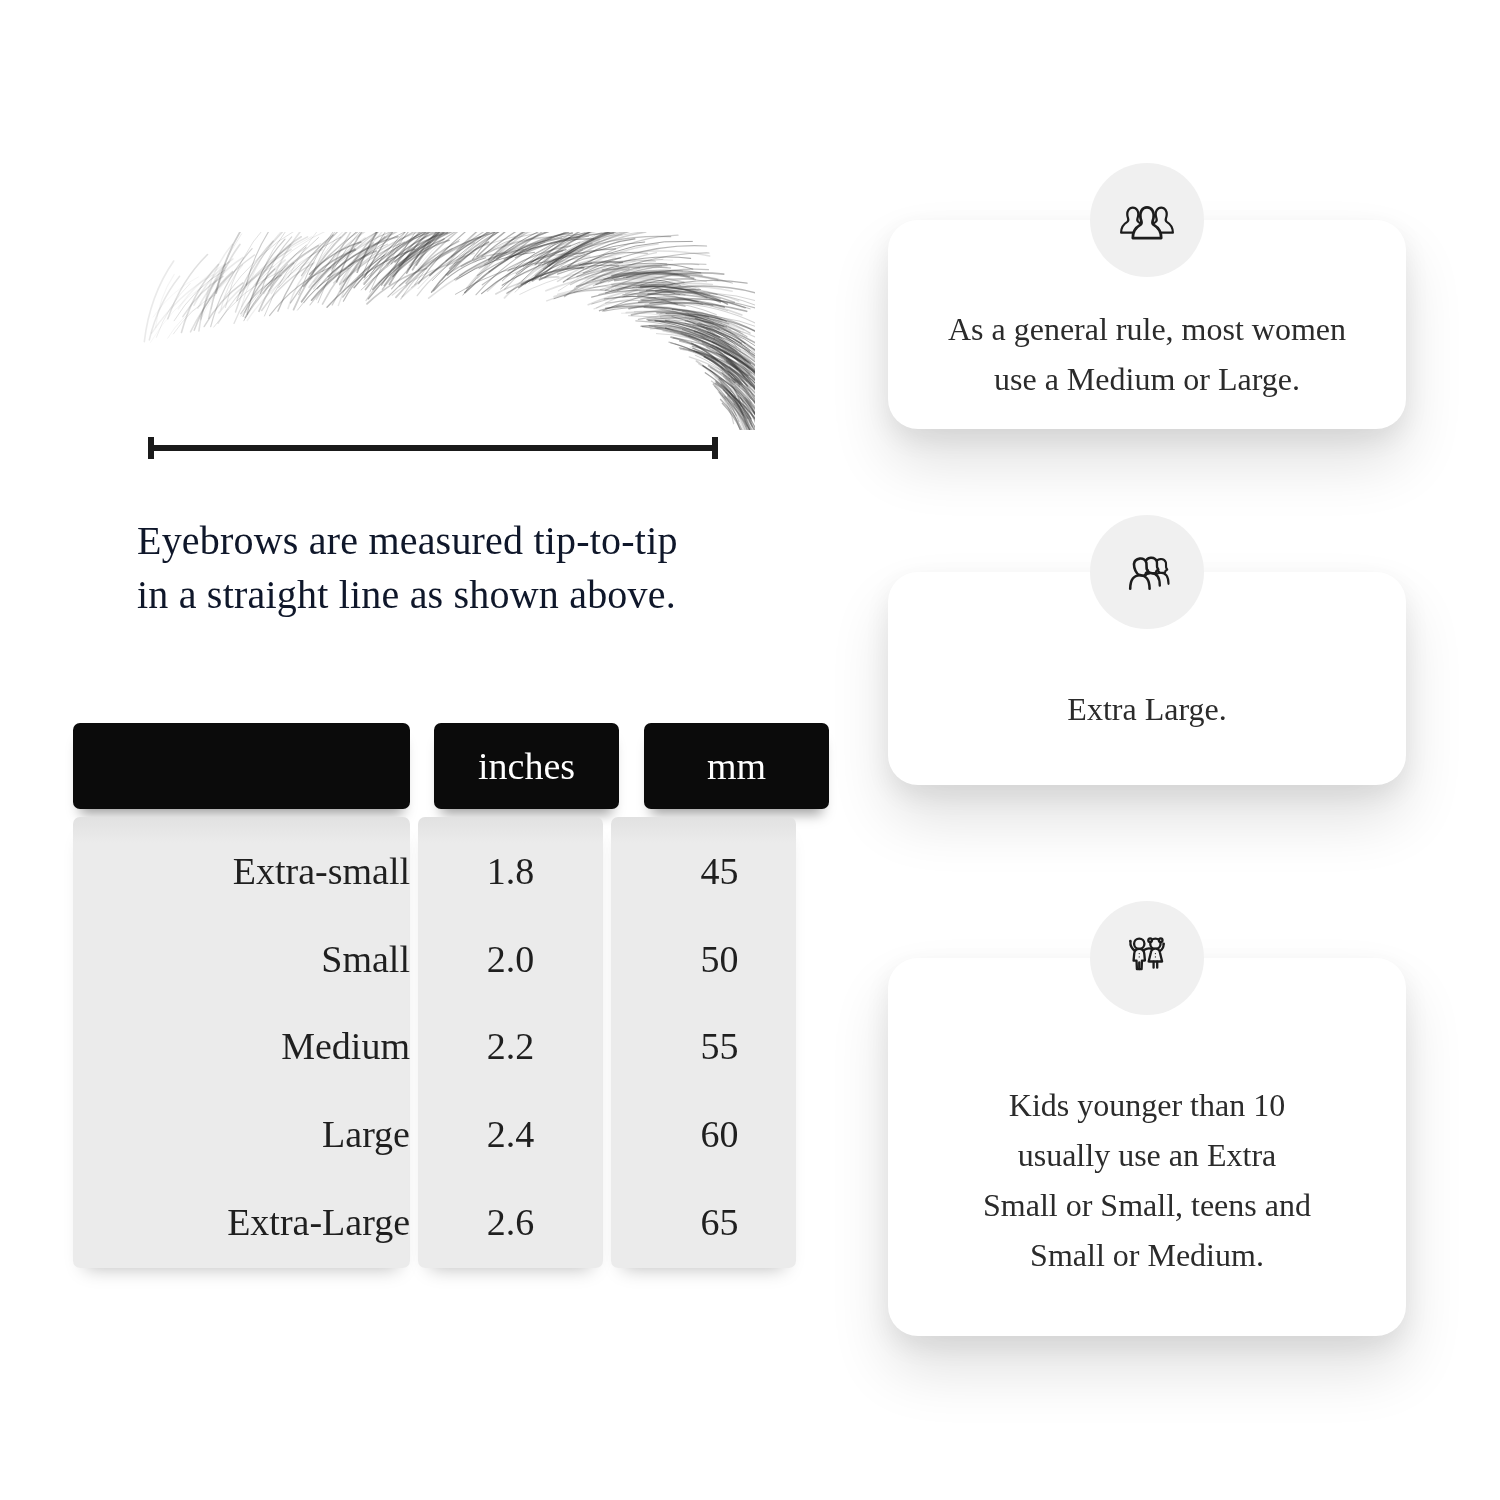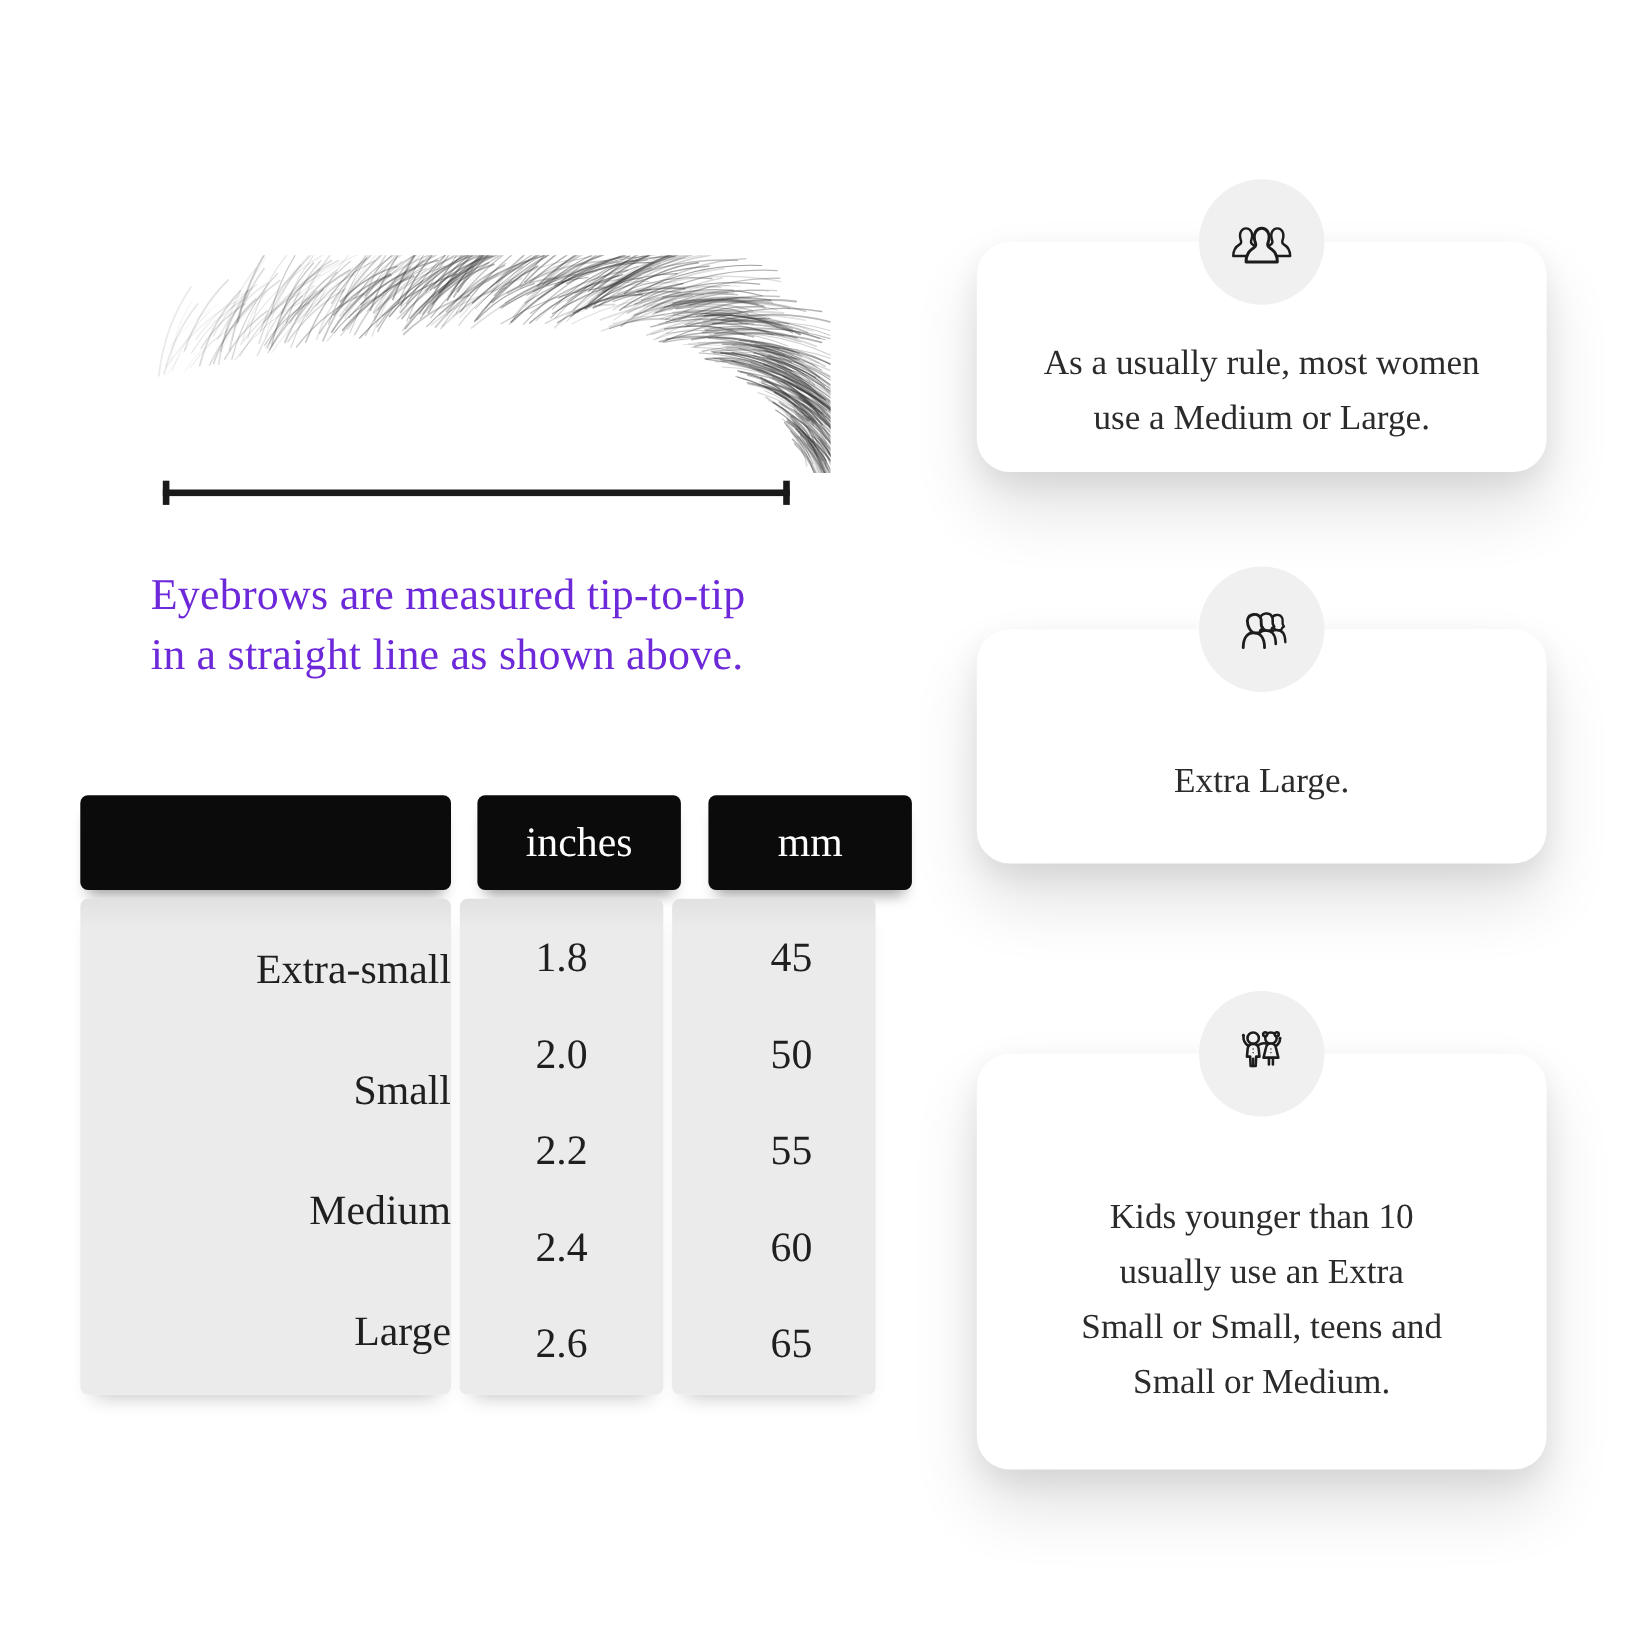--- a/index.html
+++ b/index.html
@@ -7,21 +7,21 @@
     position:relative;width:1500px;height:1500px;background:var(--page-bg,#ffffff);
     font-family:"Liberation Serif","DejaVu Serif",serif;color:var(--text-dark,#242424);
     overflow:hidden;
   }
   
   .brow-svg{position:absolute;left:105px;top:232px;width:650px;height:198px;}
   .mline{position:absolute;left:148px;top:437px;width:570px;height:22px;}
   .mline .bar{position:absolute;left:0;right:0;top:8px;height:6px;background:var(--line-color,#1a1a1a);}
   .mline .cap{position:absolute;top:0;width:6px;height:22px;background:var(--line-color,#1a1a1a);}
   .mline .cap.l{left:0;} .mline .cap.r{right:0;}
-  .caption{position:absolute;left:137px;top:514px;font-size:40px;line-height:54px;color:#6d28d9;letter-spacing:0.2px;}
+  .caption{position:absolute;left:137px;top:514px;font-size:40px;line-height:54px;color:#0f172a;letter-spacing:0.2px;}
   
   .th{
     position:absolute;height:86px;background:var(--table-header-bg,#0b0b0b);border-radius:7px;
     color:var(--table-header-text,#ffffff);display:flex;align-items:center;justify-content:center;
     font-size:38px;box-shadow:0 12px 12px -7px rgba(0,0,0,0.38);
   }
   .th1{left:73px;top:723px;width:337px;}
   .th2{left:418px;top:723px;width:185px;margin-left:16px;}
   .th3{left:611px;top:723px;width:185px;margin-left:33px;}
   .tc{
@@ -596,40 +596,41 @@
 
   <div>
     <div class="th th1"></div>
     <div class="th th2">inches</div>
     <div class="th th3">mm</div>
     <div class="tc tc1" id="col-labels">
         <div class="cell lab">Extra-small</div>
         <div class="cell lab">Small</div>
         <div class="cell lab">Medium</div>
         <div class="cell lab">Large</div>
+        <div class="cell lab">Extra-Large</div>
       </div>
     <div class="tc tc2" id="col-inches">
         <div class="cell val">1.8</div>
         <div class="cell val">2.0</div>
         <div class="cell val">2.2</div>
         <div class="cell val">2.4</div>
         <div class="cell val">2.6</div>
       </div>
     <div class="tc tc3" id="col-mm">
         <div class="cell val">45</div>
         <div class="cell val">50</div>
         <div class="cell val">55</div>
         <div class="cell val">60</div>
         <div class="cell val">65</div>
       </div>
   </div>
 
   <div class="card card1">
     <div class="card-lines">
-        <div>As a usually rule, most women</div>
+        <div>As a general rule, most women</div>
         <div>use a Medium or Large.</div>
       </div>
   </div>
   <div class="badge badge1">
     <svg width="62" height="62" viewBox="0 0 48 48">
       <g stroke="#1c1c1c" stroke-width="2.1" fill="#f0f0f0" stroke-linejoin="round">
         <path transform="translate(13,23.6) scale(0.82)" d="M -11 12.5 L 11 12.5 C 11 8 9 4.5 5.5 2.5 C 4.2 1.7 4 0.5 4.4 -0.8 C 5.4 -3.6 5.6 -6.5 4.2 -8.8 C 2.2 -12 -2.2 -12 -4.2 -8.8 C -5.6 -6.5 -5.4 -3.6 -4.4 -0.8 C -4 0.5 -4.2 1.7 -5.5 2.5 C -9 4.5 -11 8 -11 12.5 Z"></path>
         <path transform="translate(35,23.6) scale(0.82)" d="M -11 12.5 L 11 12.5 C 11 8 9 4.5 5.5 2.5 C 4.2 1.7 4 0.5 4.4 -0.8 C 5.4 -3.6 5.6 -6.5 4.2 -8.8 C 2.2 -12 -2.2 -12 -4.2 -8.8 C -5.6 -6.5 -5.4 -3.6 -4.4 -0.8 C -4 0.5 -4.2 1.7 -5.5 2.5 C -9 4.5 -11 8 -11 12.5 Z"></path>
         <path transform="translate(24,25.5)" d="M -11 12.5 L 11 12.5 C 11 8 9 4.5 5.5 2.5 C 4.2 1.7 4 0.5 4.4 -0.8 C 5.4 -3.6 5.6 -6.5 4.2 -8.8 C 2.2 -12 -2.2 -12 -4.2 -8.8 C -5.6 -6.5 -5.4 -3.6 -4.4 -0.8 C -4 0.5 -4.2 1.7 -5.5 2.5 C -9 4.5 -11 8 -11 12.5 Z"></path>
       </g>

